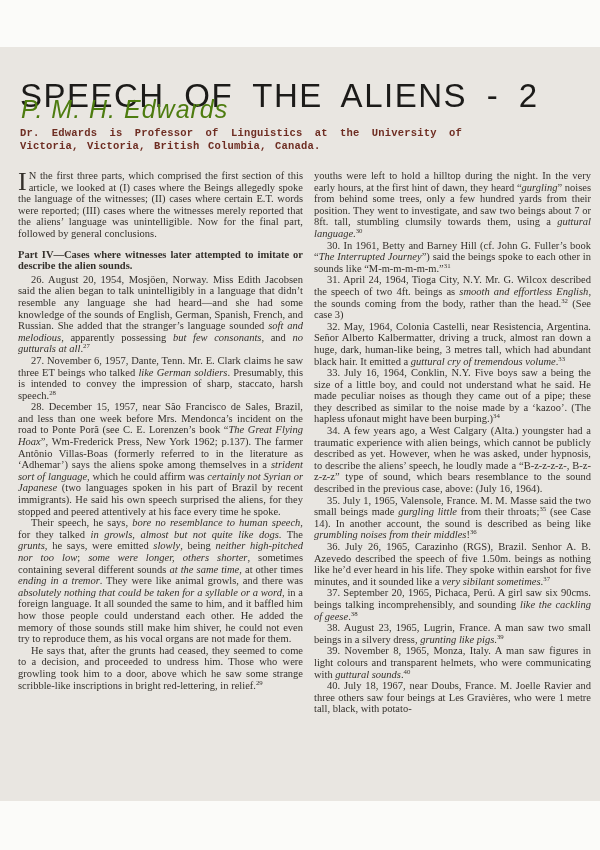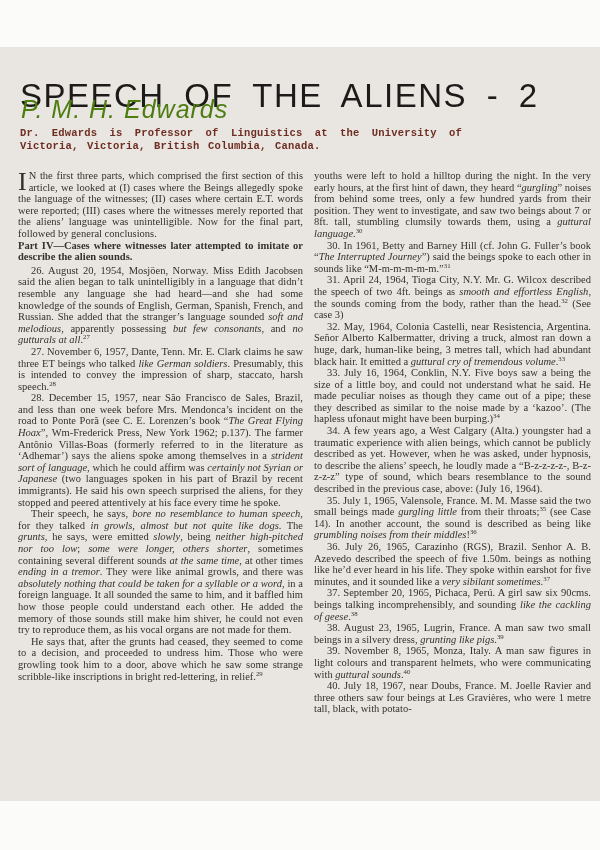--- a/index.html
+++ b/index.html
@@ -59,20 +59,21 @@
     color:var(--ink);
   }
   .column.left{left:18px;width:285px;}
   .column.right{left:314px;width:277px;}
   .para{margin:0;text-indent:13px;}
   .para.intro{text-indent:0;}
   .para.flush{text-indent:0;}
   .para.heading{
     text-indent:0;
     font-weight:bold;
+    margin-top:9px;
     margin-bottom:2px;
   }
   .dropcap{
     float:left;
     font-size:26px;
     line-height:21px;
     padding:1px 2px 0 0;
   }
   sup{
     font-size:6.8px;

